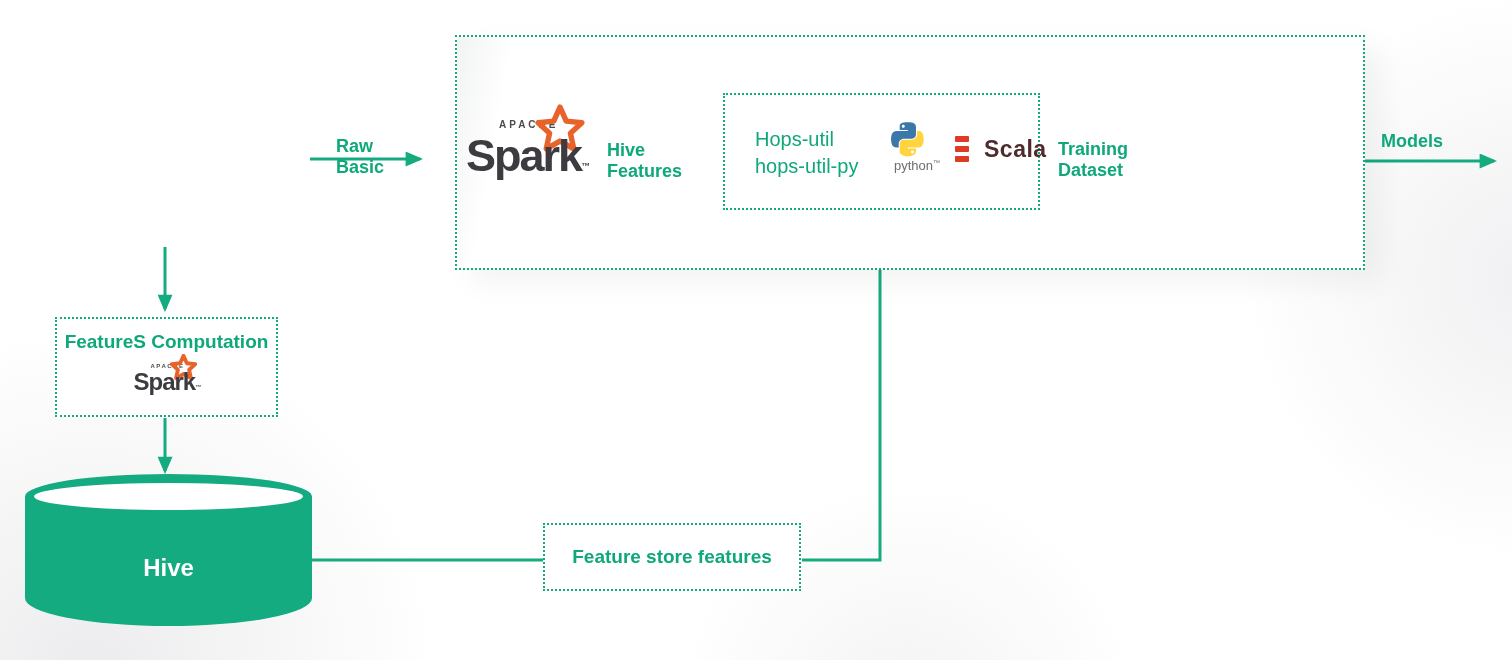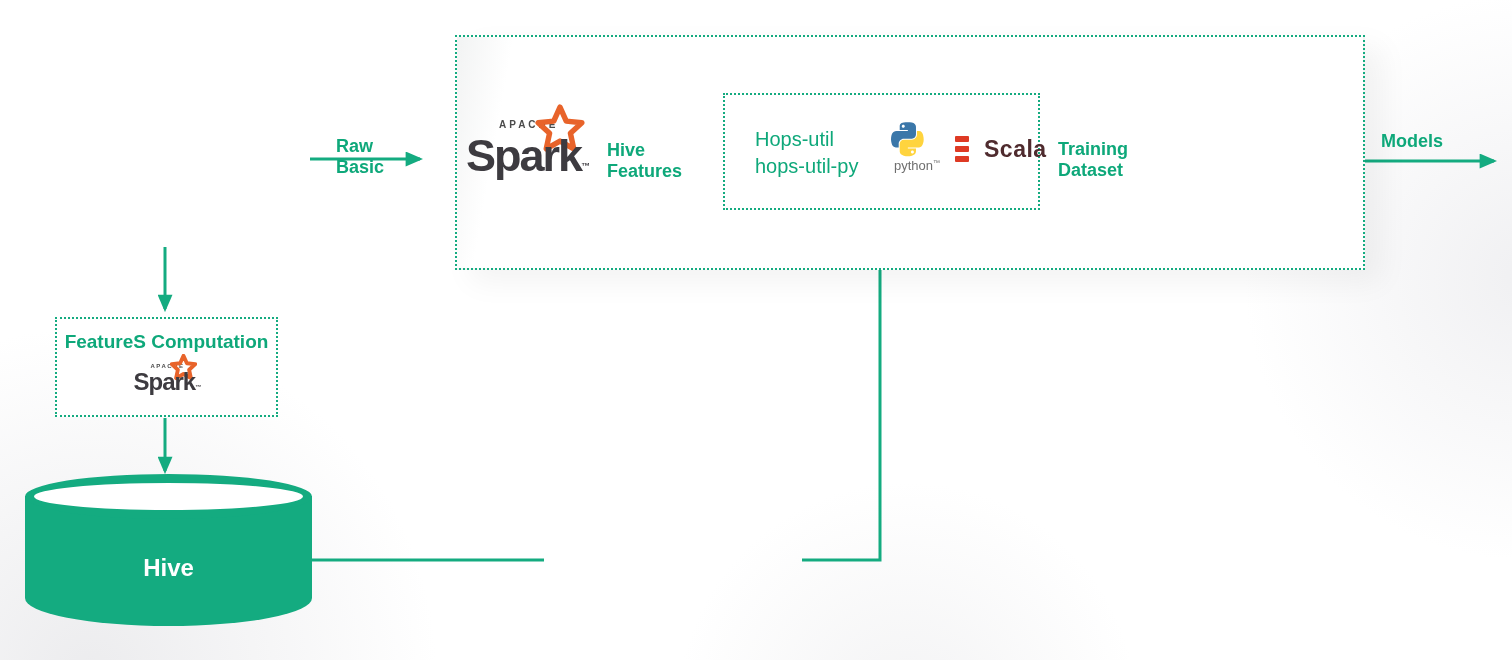--- a/index.html
+++ b/index.html
@@ -189,14 +189,17 @@
     <div class="fc-title">FeatureS Computation</div>
     <div class="spark-logo spark-small">
       <span class="spark-apache">APACHE</span>
       <svg class="spark-star" viewBox="0 0 24 24">
         <path d="M12 1.5 L15 8.2 L22.5 9 L17 14 L18.6 21.5 L12 17.8 L5.4 21.5 L7 14 L1.5 9 L9 8.2 Z"></path>
       </svg>
       <span class="spark-word"><span>Spark</span><span class="spark-tm">™</span></span>
     </div>
   </div>
 
+  <div class="dotted-box fsf-box" style="left:543px;top:523px;width:258px;height:68px;">
+    <span class="fsf-label">Feature store features</span>
+  </div>
 
 </div>
 
 </body></html>

